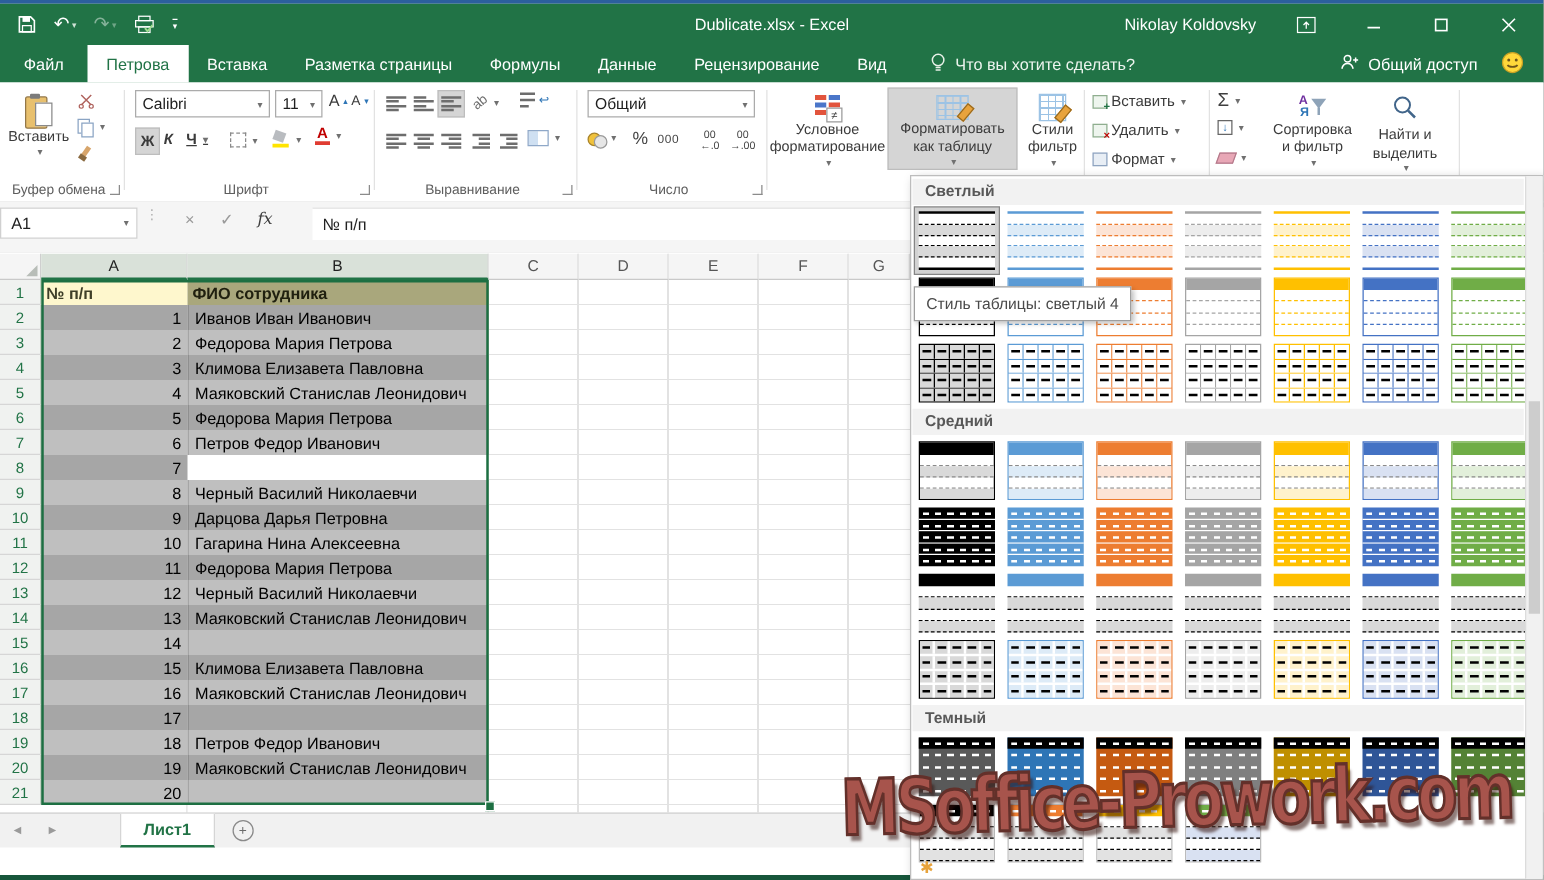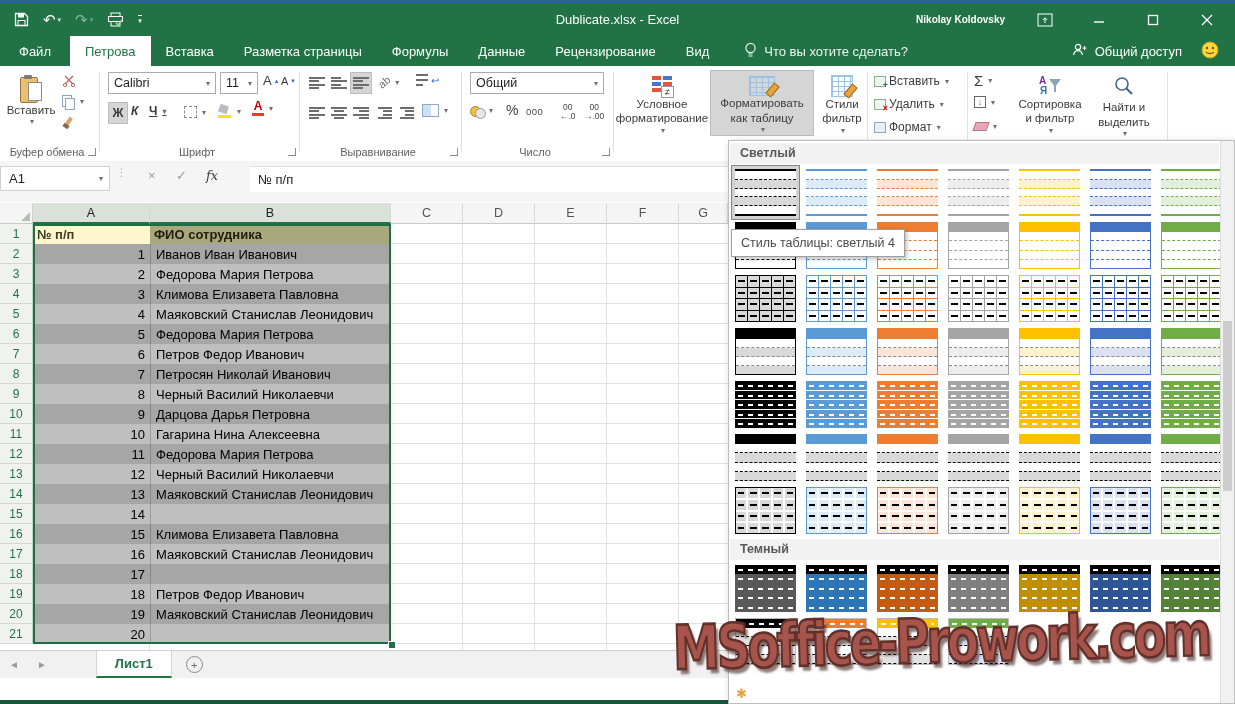--- a/index.html
+++ b/index.html
@@ -9,21 +9,21 @@
   
   .titlebar{position:absolute;left:0;top:3px;width:100%;height:33px;background:#217346;color:#fff;
             display:flex;align-items:center;}
   .qat{display:flex;align-items:center;gap:14px;margin-left:14px;z-index:2;}
   .qat .qbtn{display:flex;align-items:center;gap:2px;color:#fff;}
   .qchar{font-size:15px;line-height:1;}
   .grayed{opacity:.45;}
   .qcaret{font-size:7px;color:#cfe3d6;}
   .title{position:absolute;left:0;right:0;text-align:center;font-size:13px;color:#fff;pointer-events:none;}
   .tb-right{margin-left:auto;display:flex;align-items:center;gap:26px;margin-right:14px;z-index:2;}
-  .user{font-size:10px;font-weight:bold;}
+  .user{font-size:13px;}
   .winbtn{display:flex;align-items:center;justify-content:center;width:28px;height:24px;}
   
   .tabrow{position:absolute;left:0;top:36px;width:100%;height:30px;background:#217346;display:flex;align-items:stretch;color:#fff;}
   #tabs{display:flex;align-items:stretch;}
   .tab{display:flex;align-items:center;padding:0 15px;font-size:13px;cursor:default;}
   .tab.filetab{padding:0 19px;}
   .tab.active{background:#fff;color:#217346;}
   .tellme{display:flex;align-items:center;gap:7px;margin-left:20px;font-size:13px;color:#ecf4ee;}
   .share{margin-left:auto;display:flex;align-items:center;gap:7px;font-size:13px;margin-right:16px;}
   
@@ -597,21 +597,20 @@
       <div class="cell namec" style="left: 150px; width: 241px; top: 62px; background: rgb(191, 191, 191);">Федорова Мария Петрова</div>
       <div class="cell numc" style="left: 33px; width: 117px; top: 82px; background: rgb(166, 166, 166);">3</div>
       <div class="cell namec" style="left: 150px; width: 241px; top: 82px; background: rgb(166, 166, 166);">Климова Елизавета Павловна</div>
       <div class="cell numc" style="left: 33px; width: 117px; top: 102px; background: rgb(191, 191, 191);">4</div>
       <div class="cell namec" style="left: 150px; width: 241px; top: 102px; background: rgb(191, 191, 191);">Маяковский Станислав Леонидович</div>
       <div class="cell numc" style="left: 33px; width: 117px; top: 122px; background: rgb(166, 166, 166);">5</div>
       <div class="cell namec" style="left: 150px; width: 241px; top: 122px; background: rgb(166, 166, 166);">Федорова Мария Петрова</div>
       <div class="cell numc" style="left: 33px; width: 117px; top: 142px; background: rgb(191, 191, 191);">6</div>
       <div class="cell namec" style="left: 150px; width: 241px; top: 142px; background: rgb(191, 191, 191);">Петров Федор Иванович</div>
       <div class="cell numc" style="left: 33px; width: 117px; top: 162px; background: rgb(166, 166, 166);">7</div>
-      <div class="cell namec" style="left: 150px; width: 241px; top: 162px; background: rgb(166, 166, 166);">Петросян Николай Иванович</div>
       <div class="cell numc" style="left: 33px; width: 117px; top: 182px; background: rgb(191, 191, 191);">8</div>
       <div class="cell namec" style="left: 150px; width: 241px; top: 182px; background: rgb(191, 191, 191);">Черный Василий Николаевчи</div>
       <div class="cell numc" style="left: 33px; width: 117px; top: 202px; background: rgb(166, 166, 166);">9</div>
       <div class="cell namec" style="left: 150px; width: 241px; top: 202px; background: rgb(166, 166, 166);">Дарцова Дарья Петровна</div>
       <div class="cell numc" style="left: 33px; width: 117px; top: 222px; background: rgb(191, 191, 191);">10</div>
       <div class="cell namec" style="left: 150px; width: 241px; top: 222px; background: rgb(191, 191, 191);">Гагарина Нина Алексеевна</div>
       <div class="cell numc" style="left: 33px; width: 117px; top: 242px; background: rgb(166, 166, 166);">11</div>
       <div class="cell namec" style="left: 150px; width: 241px; top: 242px; background: rgb(166, 166, 166);">Федорова Мария Петрова</div>
       <div class="cell numc" style="left: 33px; width: 117px; top: 262px; background: rgb(191, 191, 191);">12</div>
       <div class="cell namec" style="left: 150px; width: 241px; top: 262px; background: rgb(191, 191, 191);">Черный Василий Николаевчи</div>
@@ -1239,20 +1238,21 @@
               </div>
               <div class="gc" style="background: rgb(255, 255, 255); border-right: 1px solid rgb(112, 173, 71);">
                 <div class="dk"></div>
               </div>
               <div class="gc" style="background: rgb(255, 255, 255);">
                 <div class="dk"></div>
               </div>
             </div>
           </div>
         </div>
+        <div class="sec-h">Средний</div>
         <div class="trow">
           <div class="thumb" style="border: 1px solid rgb(0, 0, 0);">
             <div class="th" style="height: 10px; background: rgb(0, 0, 0);"></div>
             <div class="tr" style="border-bottom: 1px dashed rgb(138, 138, 138);"></div>
             <div class="tr" style="border-bottom: 1px dashed rgb(138, 138, 138); background: rgb(217, 217, 217);"></div>
             <div class="tr" style="border-bottom: 1px dashed rgb(138, 138, 138);"></div>
             <div class="tr" style="background: rgb(217, 217, 217);"></div>
           </div>
           <div class="thumb" style="border: 1px solid rgb(91, 155, 213);">
             <div class="th" style="height: 10px; background: rgb(91, 155, 213);"></div>

